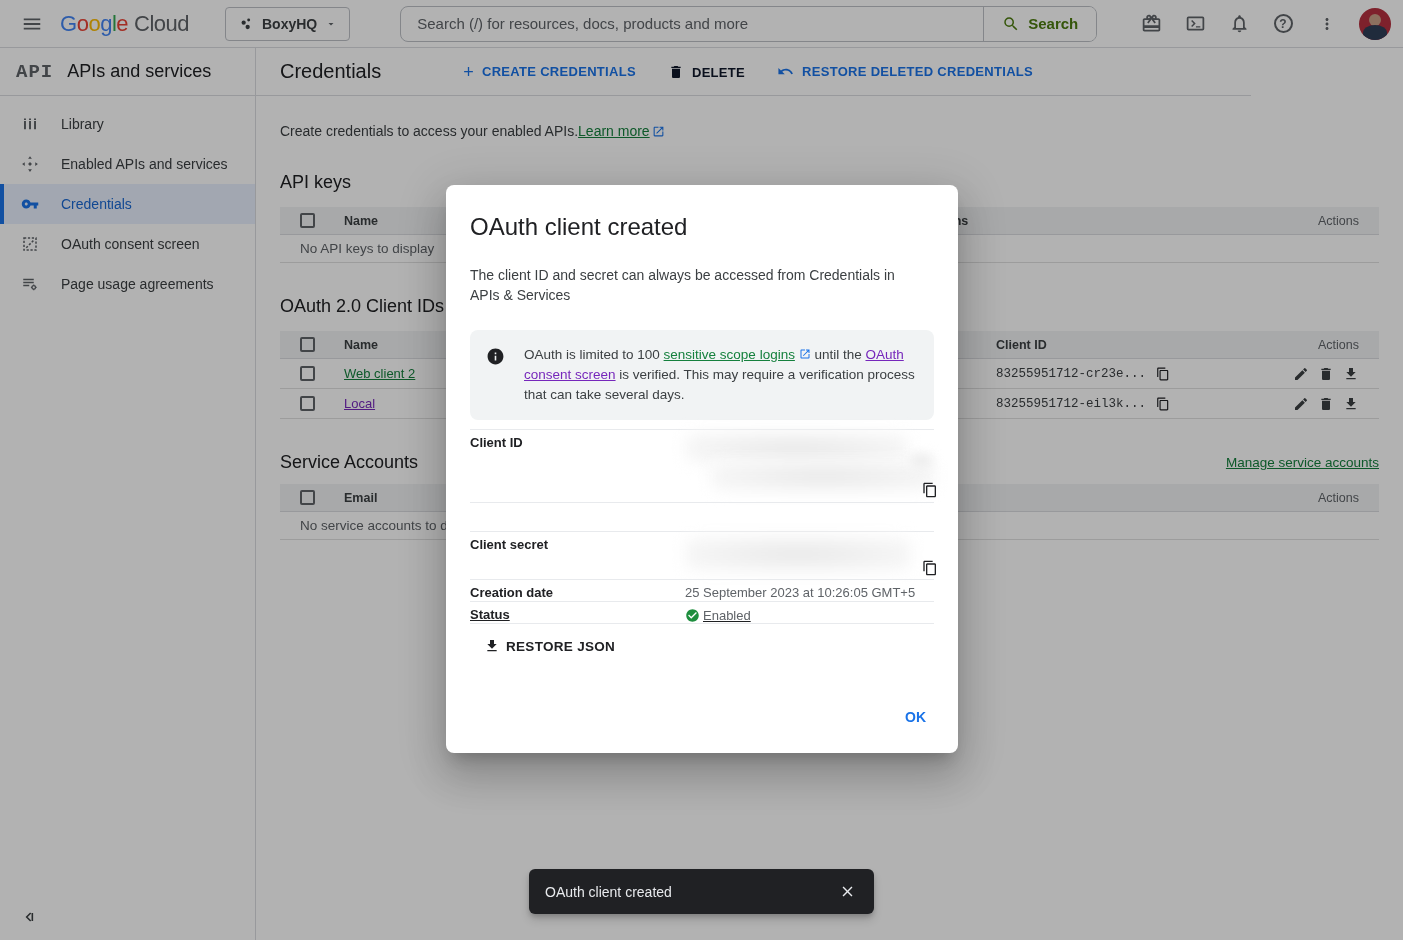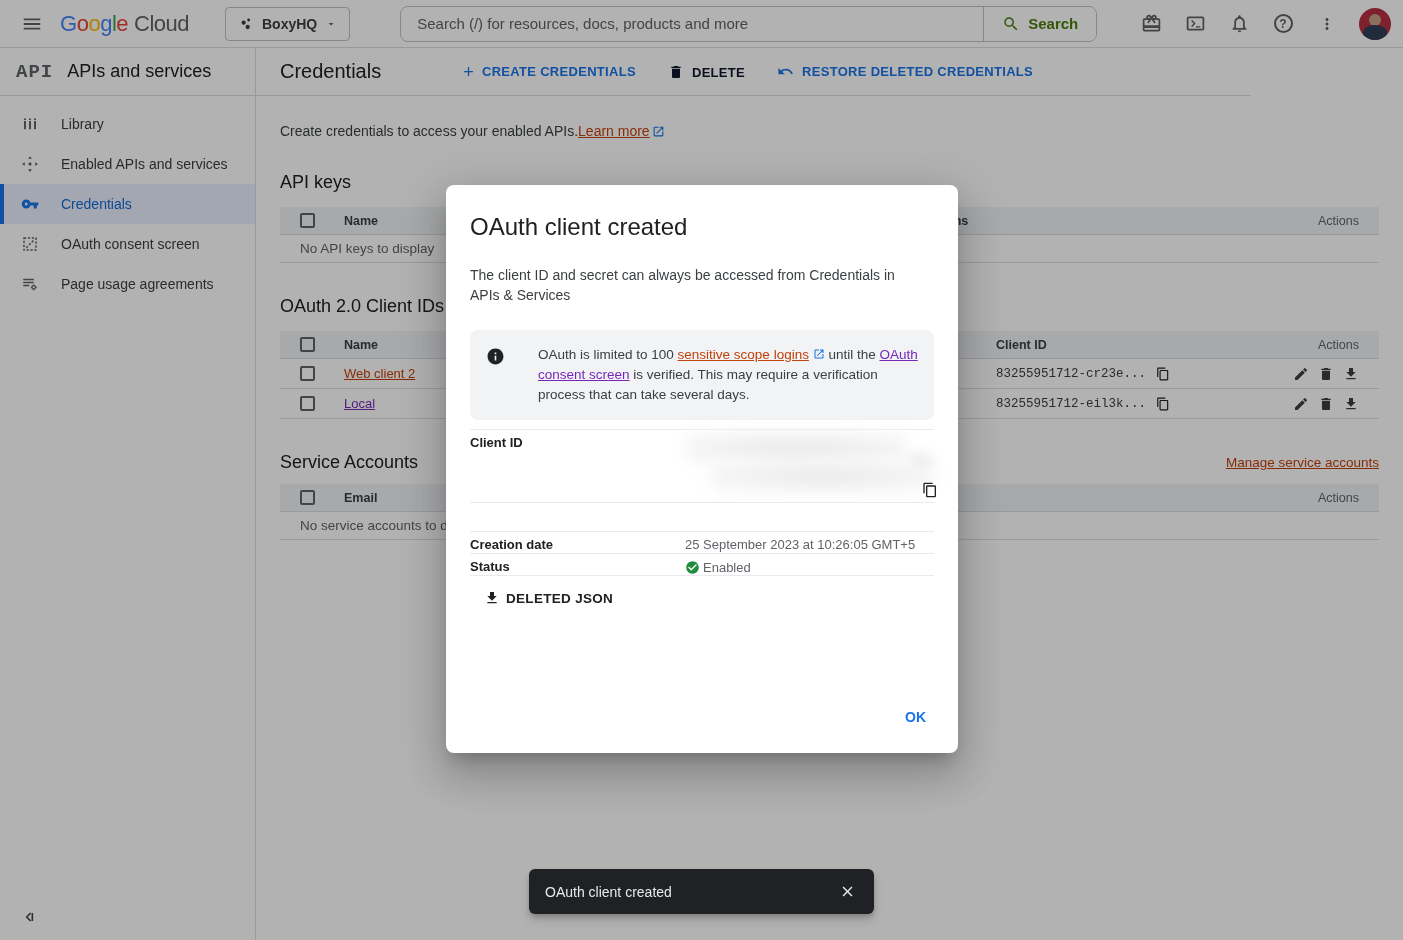--- a/index.html
+++ b/index.html
@@ -55,21 +55,21 @@
     font-size:14px; color:#3c4043; cursor:pointer; position:relative; }
   .nav-item .nicon { color:#5f6368; width:18px; height:18px; }
   .nav-item.selected { background:#e8f0fe; color:#1967d2; }
   .nav-item.selected .nicon { color:#1a73e8; }
   .nav-item.selected::before { content:""; position:absolute; left:0; top:0; bottom:0; width:4px; background:#1a73e8; }
   .collapse-btn { position:absolute; left:22px; bottom:15px; background:none; border:none; color:#3c4043; cursor:pointer; }
 
   
   .content { position:absolute; top:96px; left:256px; width:1147px; height:844px; background:#fff; padding:27px 24px 0; }
   .intro { font-size:14px; color:#3c4043; display:flex; align-items:center; }
-  a.link { color:#c2410c; text-decoration:underline; cursor:pointer; }
+  a.link { color:#15803d; text-decoration:underline; cursor:pointer; }
   a.link.visited { color:#7627bb; }
   .ext { color:inherit; margin-left:2px; }
   h2.sec { font-size:18px; font-weight:400; color:#202124; margin:33px 0 14px; }
   .tbl { width:1099px; }
   .trow { display:flex; align-items:center; border-bottom:1px solid #e0e0e0; }
   .thead { background:#f1f3f4; height:28px; font-size:12.5px; font-weight:700; color:#3c4043; border-bottom:1px solid #dadce0; }
   .tdata { height:30px; font-size:13px; }
   .tempty { height:28px; font-size:13.5px; color:#5f6368; padding-left:20px; }
   .col-check { width:36px; padding-left:20px; display:flex; align-items:center; }
   .checkbox { width:15px; height:15px; border:2px solid #5f6368; border-radius:2px; background:transparent; cursor:pointer; }
@@ -88,32 +88,32 @@
   
   .scrim { position:absolute; inset:0; background:rgba(0,0,0,0.3); z-index:10; }
 
   
   .dialog { position:absolute; left:446px; top:185px; width:512px; height:568px; background:#fff;
     border-radius:8px; z-index:20; padding:24px 24px 0;
     box-shadow:0 11px 15px -7px rgba(0,0,0,.2), 0 24px 38px 3px rgba(0,0,0,.14), 0 9px 46px 8px rgba(0,0,0,.12); }
   .dialog h1 { font-size:24px; font-weight:400; color:#202124; margin-top:4px; }
   .dialog .sub { font-size:14px; color:#3c4043; line-height:20px; margin-top:24px; width:440px; }
   .notice { background:#f1f3f4; border-radius:8px; margin-top:25px; padding:15px 16px 15px 16px;
-    display:flex; gap:33px; }
+    display:flex; gap:19px; }
   .notice .ni { color:#202124; flex:0 0 auto; margin-top:2px; }
   .notice .ntext { font-size:13.5px; color:#3c4043; line-height:20px; }
   .drows { margin-top:9px; }
   .drow { display:flex; border-top:1px solid #e8eaed; position:relative; }
   .dlabel { width:215px; font-size:13px; font-weight:700; color:#202124; padding-top:5px; }
   .dval { flex:1; position:relative; font-size:13px; color:#5f6368; padding-top:5px; }
   .row-cid { height:73px; }
   .row-gap { height:29px; }
   .row-secret { height:48px; }
   .row-date { height:22px; }
-  .row-status { height:23px; border-bottom:1px solid #e8eaed; }
+  .row-status { height:23px; border-bottom:1px solid #e8eaed;text-decoration:underline; }
   .blob { position:absolute; background:radial-gradient(#e9e9e9, #fbfbfb); filter:blur(7px); border-radius:10px; }
   .b1 { left:0; top:2px; width:223px; height:32px; }
   .b2 { left:26px; top:30px; width:224px; height:32px; }
   .b3 { left:222px; top:22px; width:28px; height:18px; filter:blur(5px); }
   .b4 { left:0; top:4px; width:226px; height:36px; }
   .copy-dlg { position:absolute; right:-4px; background:none; border:none; color:#202124; cursor:pointer; padding:0; }
   .copy-cid { bottom:4px; } .copy-sec { bottom:3px; }
   .status-val { display:flex; align-items:center; gap:3px; }
   .check-ic { color:#1e8e3e; }
   .dl-btn { display:flex; align-items:center; gap:6px; background:none; border:none; cursor:pointer;
@@ -407,40 +407,51 @@
         <div class="blob b2"></div>
         <div class="blob b3"></div>
         <button class="copy-dlg copy-cid">
             <svg class="icon" width="16" height="16" viewBox="0 0 24 24">
               <path d="M16 1H4c-1.1 0-2 .9-2 2v14h2V3h12V1zm3 4H8c-1.1 0-2 .9-2 2v14c0 1.1.9 2 2 2h11c1.1 0 2-.9 2-2V7c0-1.1-.9-2-2-2zm0 16H8V7h11v14z"></path>
             </svg>
           </button>
       </div>
     </div>
     <div class="drow row-gap"></div>
+    <div class="drow row-secret">
+      <div class="dlabel">Client secret</div>
+      <div class="dval">
+        <div class="blob b4"></div>
+        <button class="copy-dlg copy-sec">
+            <svg class="icon" width="16" height="16" viewBox="0 0 24 24">
+              <path d="M16 1H4c-1.1 0-2 .9-2 2v14h2V3h12V1zm3 4H8c-1.1 0-2 .9-2 2v14c0 1.1.9 2 2 2h11c1.1 0 2-.9 2-2V7c0-1.1-.9-2-2-2zm0 16H8V7h11v14z"></path>
+            </svg>
+          </button>
+      </div>
+    </div>
     <div class="drow row-date">
       <div class="dlabel">Creation date</div>
       <div class="dval">25 September 2023 at 10:26:05 GMT+5</div>
     </div>
     <div class="drow row-status">
       <div class="dlabel">Status</div>
       <div class="dval status-val">
         <svg class="icon check-ic" width="15" height="15" viewBox="0 0 24 24">
             <path d="M12 2C6.48 2 2 6.48 2 12s4.48 10 10 10 10-4.48 10-10S17.52 2 12 2zm-2 15-5-5 1.41-1.41L10 14.17l7.59-7.59L19 8l-9 9z"></path>
           </svg>
         <span>Enabled</span>
       </div>
     </div>
   </div>
 
   <button class="dl-btn">
     <svg class="icon" width="16" height="16" viewBox="0 0 24 24">
         <path d="M19 9h-4V3H9v6H5l7 7 7-7zM5 18v2h14v-2z"></path>
       </svg>
-    <span>DELETED JSON</span>
+    <span>RESTORE JSON</span>
   </button>
 
   <button class="ok-btn">OK</button>
 </div>
 
 <div class="snackbar">
   <span class="msg">OAuth client created</span>
   <button class="closebtn">
     <svg class="icon" width="17" height="17" viewBox="0 0 24 24">
         <path d="M19 6.41 17.59 5 12 10.59 6.41 5 5 6.41 10.59 12 5 17.59 6.41 19 12 13.41 17.59 19 19 17.59 13.41 12z"></path>

